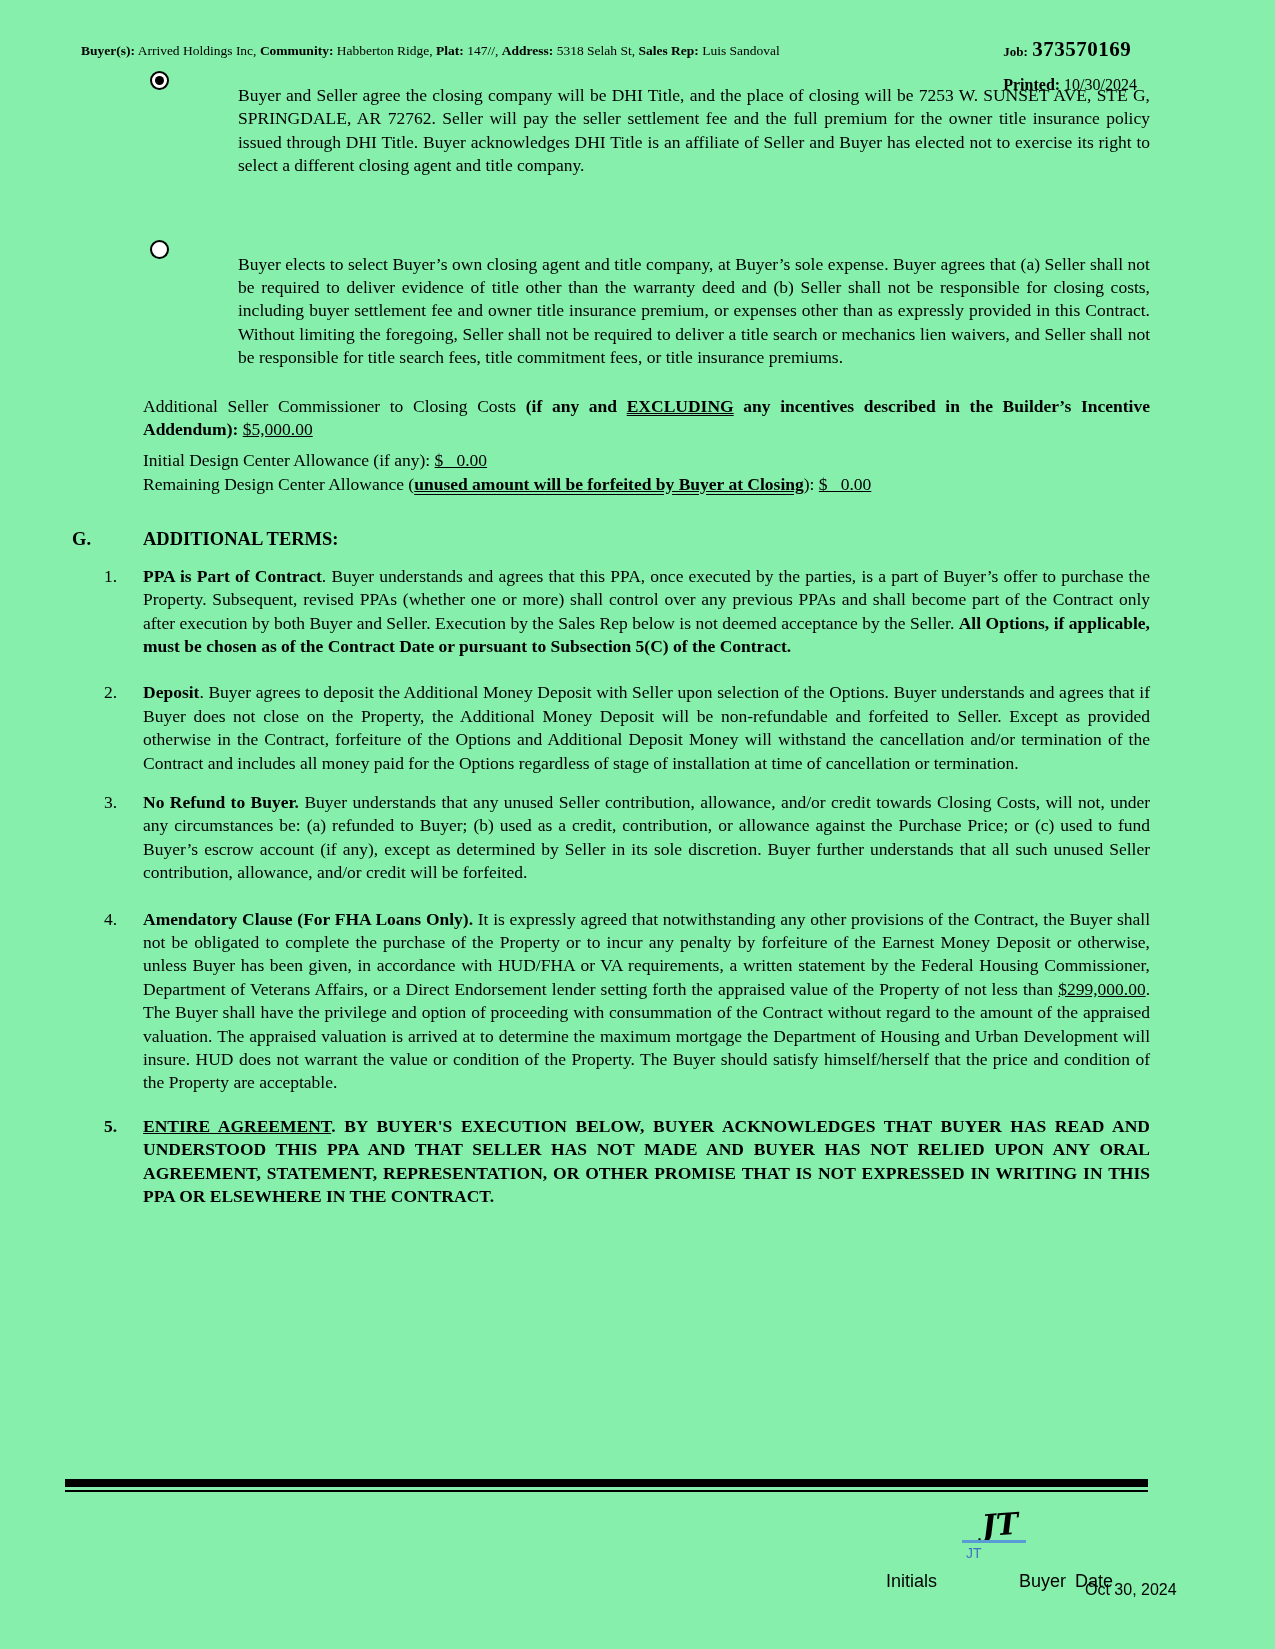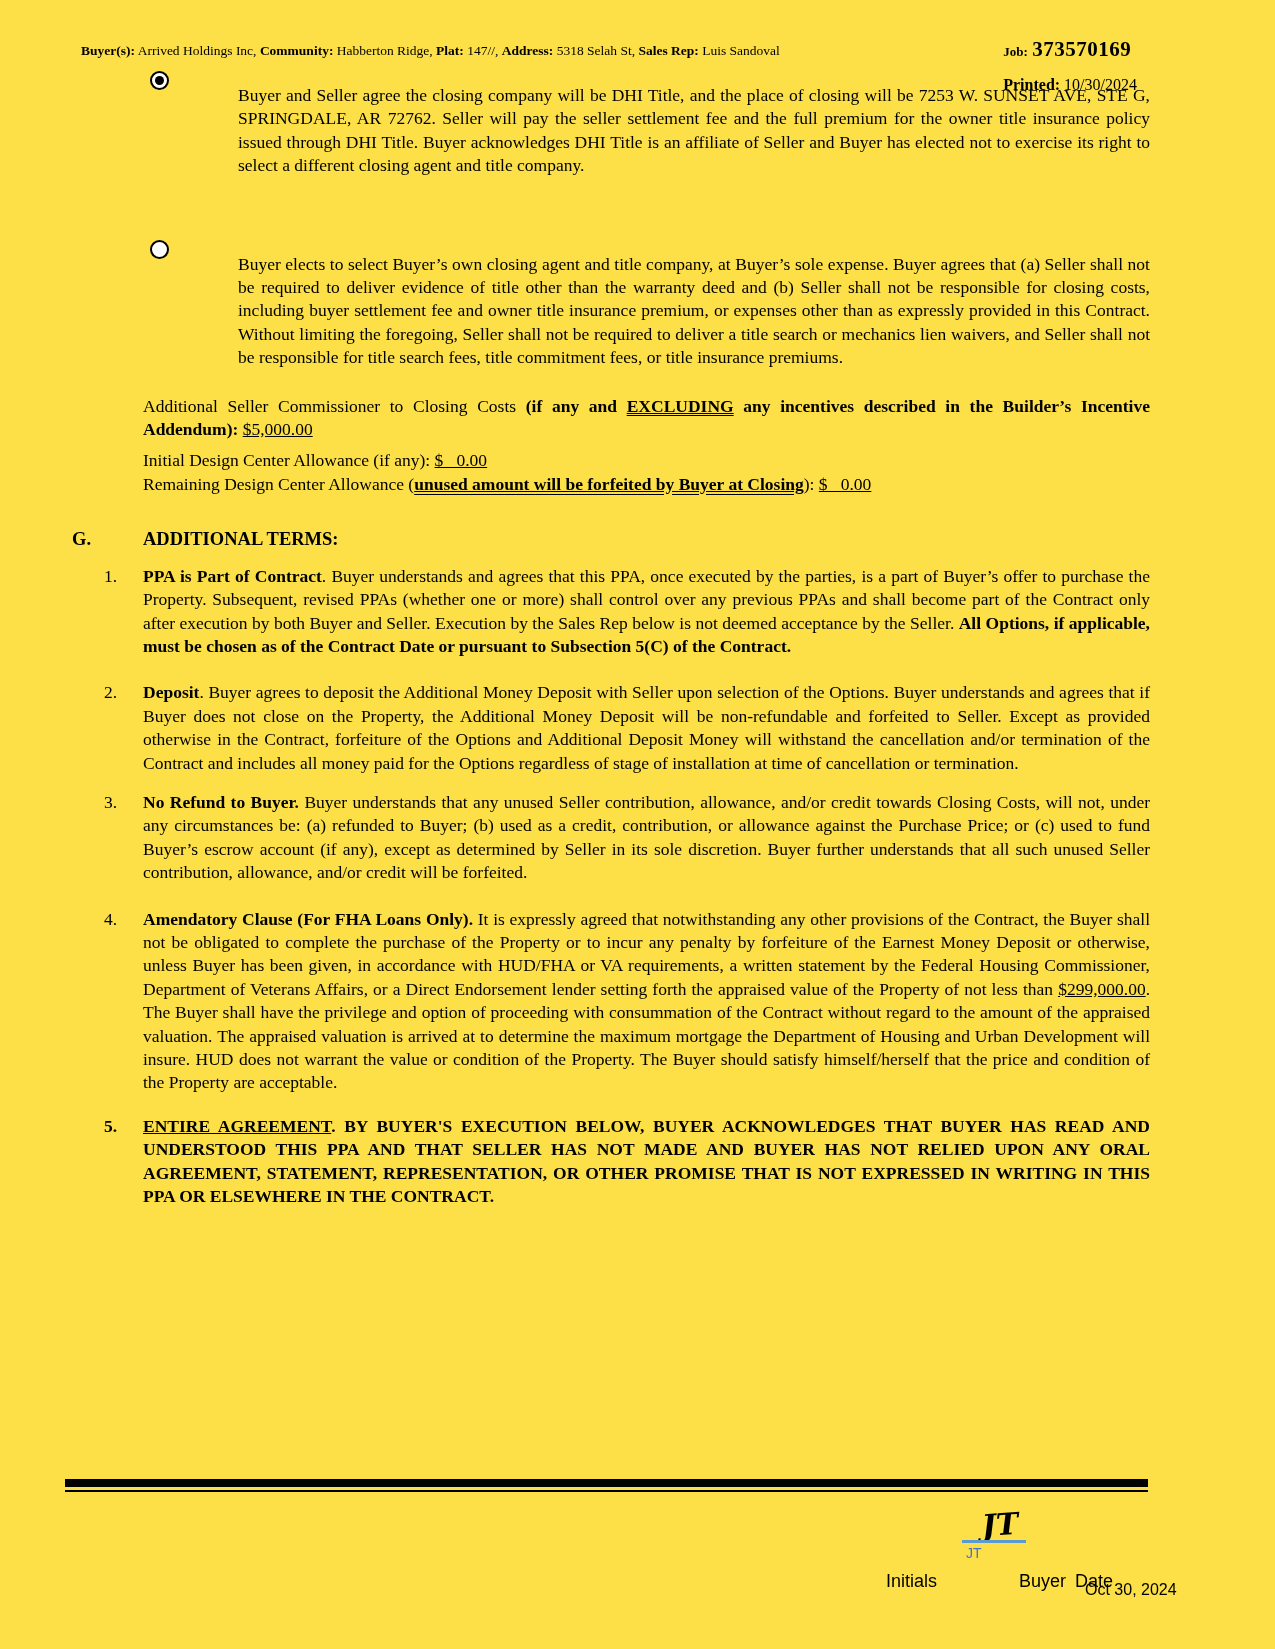--- a/index.html
+++ b/index.html
@@ -1,17 +1,17 @@
 <!DOCTYPE html>
 <html><head>
 <meta charset="utf-8">
 <style>
   html,body { margin:0; padding:0; background:#ffffff; }
   .page {
-    position:relative; width:1275px; height:1649px; background:#fde047;
+    position:relative; width:1275px; height:1649px; background:#86efac;
     font-family:"Liberation Serif", serif; color:#000; font-size:17.5px;
     line-height:23.4px; overflow:hidden;
   }
   .b { font-weight:bold; }
   .u { text-decoration:underline; }
   .udbl { text-decoration:underline; text-decoration-style:double; }
 
   
   .hdr { position:absolute; top:42px; left:81px; width:700px; font-size:13.5px; line-height:17px; }
   .job { position:absolute; top:40px; right:138px; line-height:19px; }

